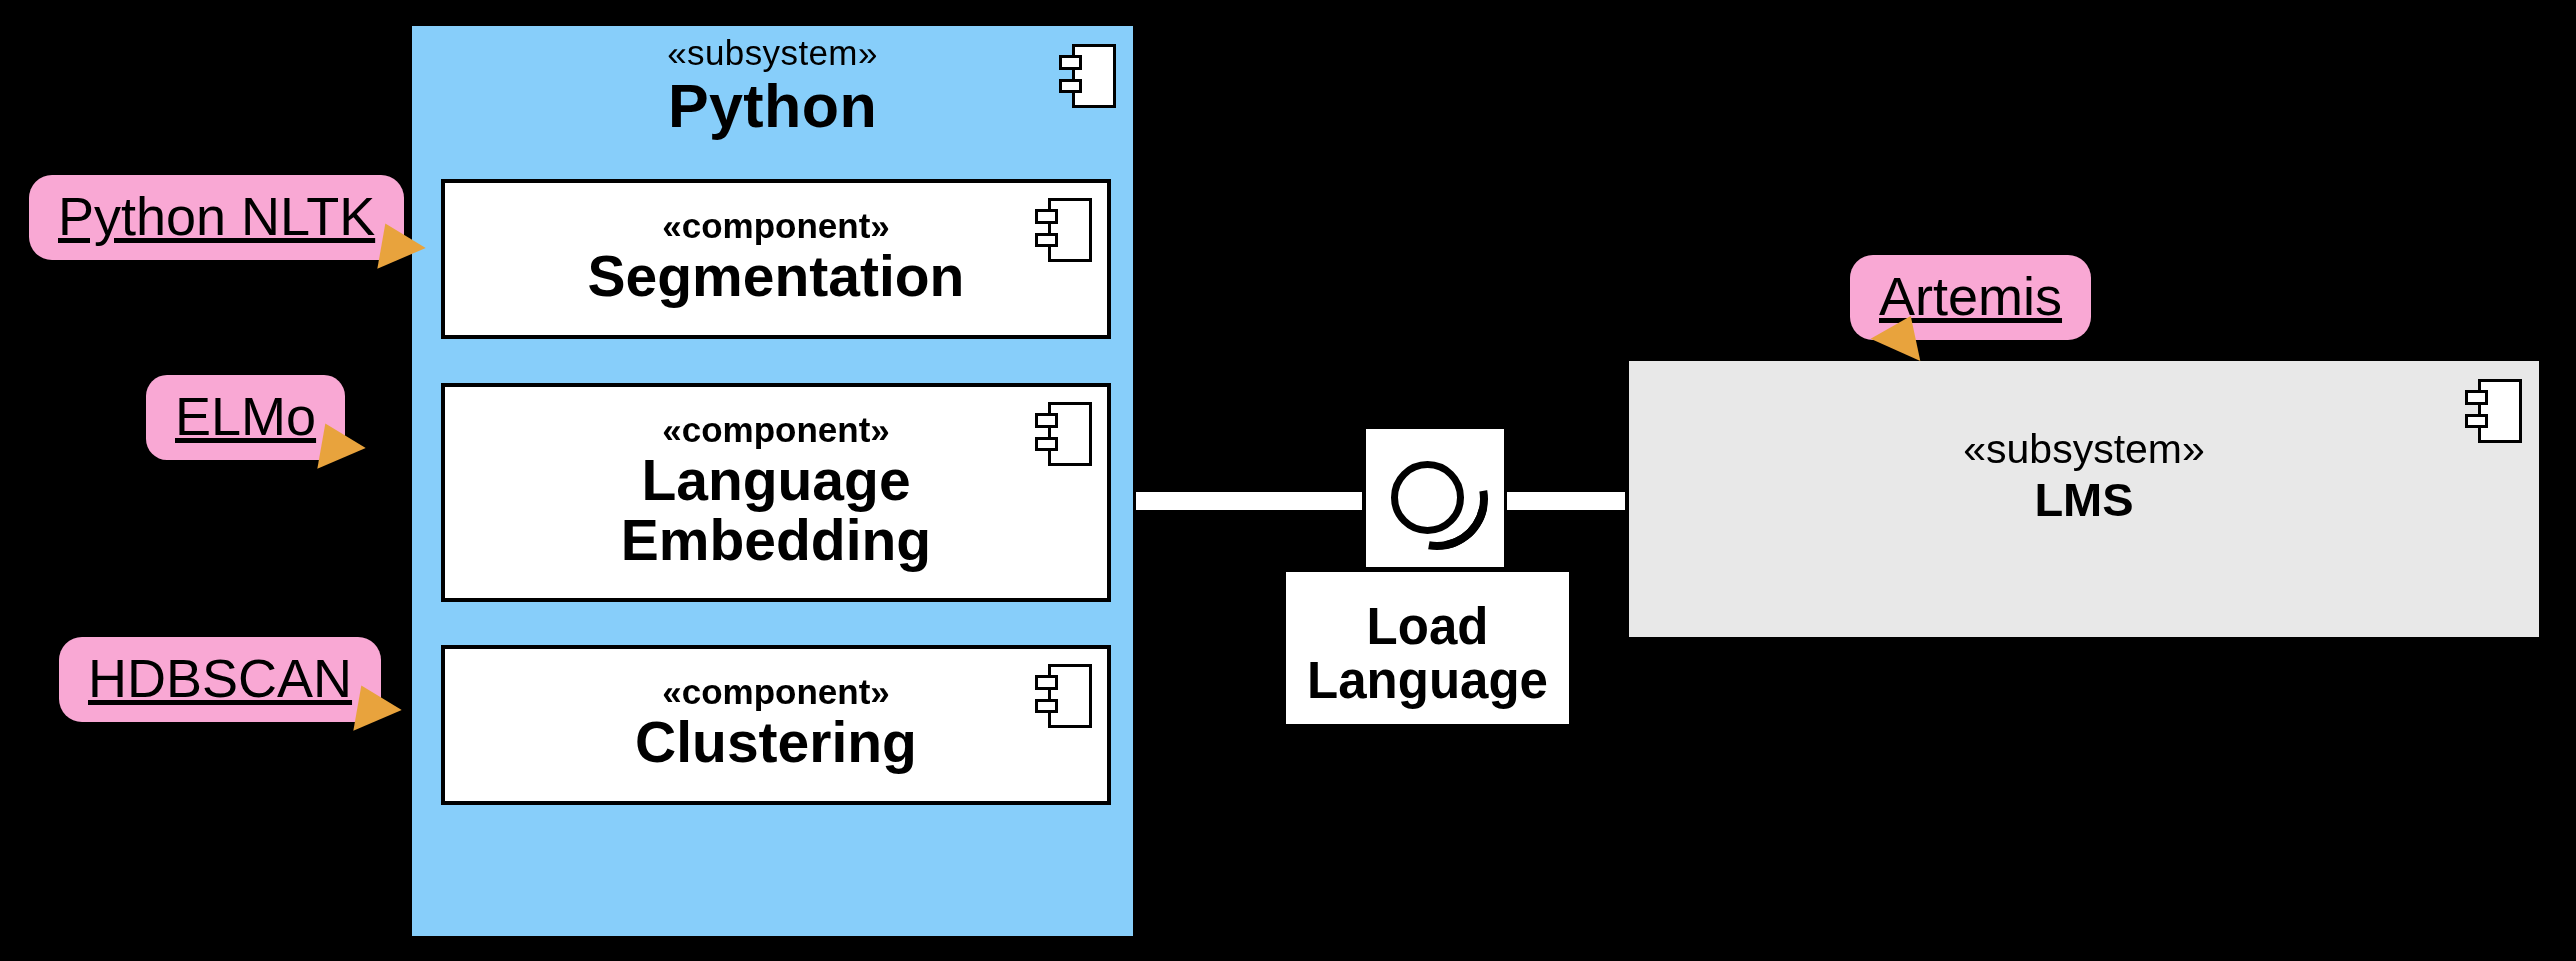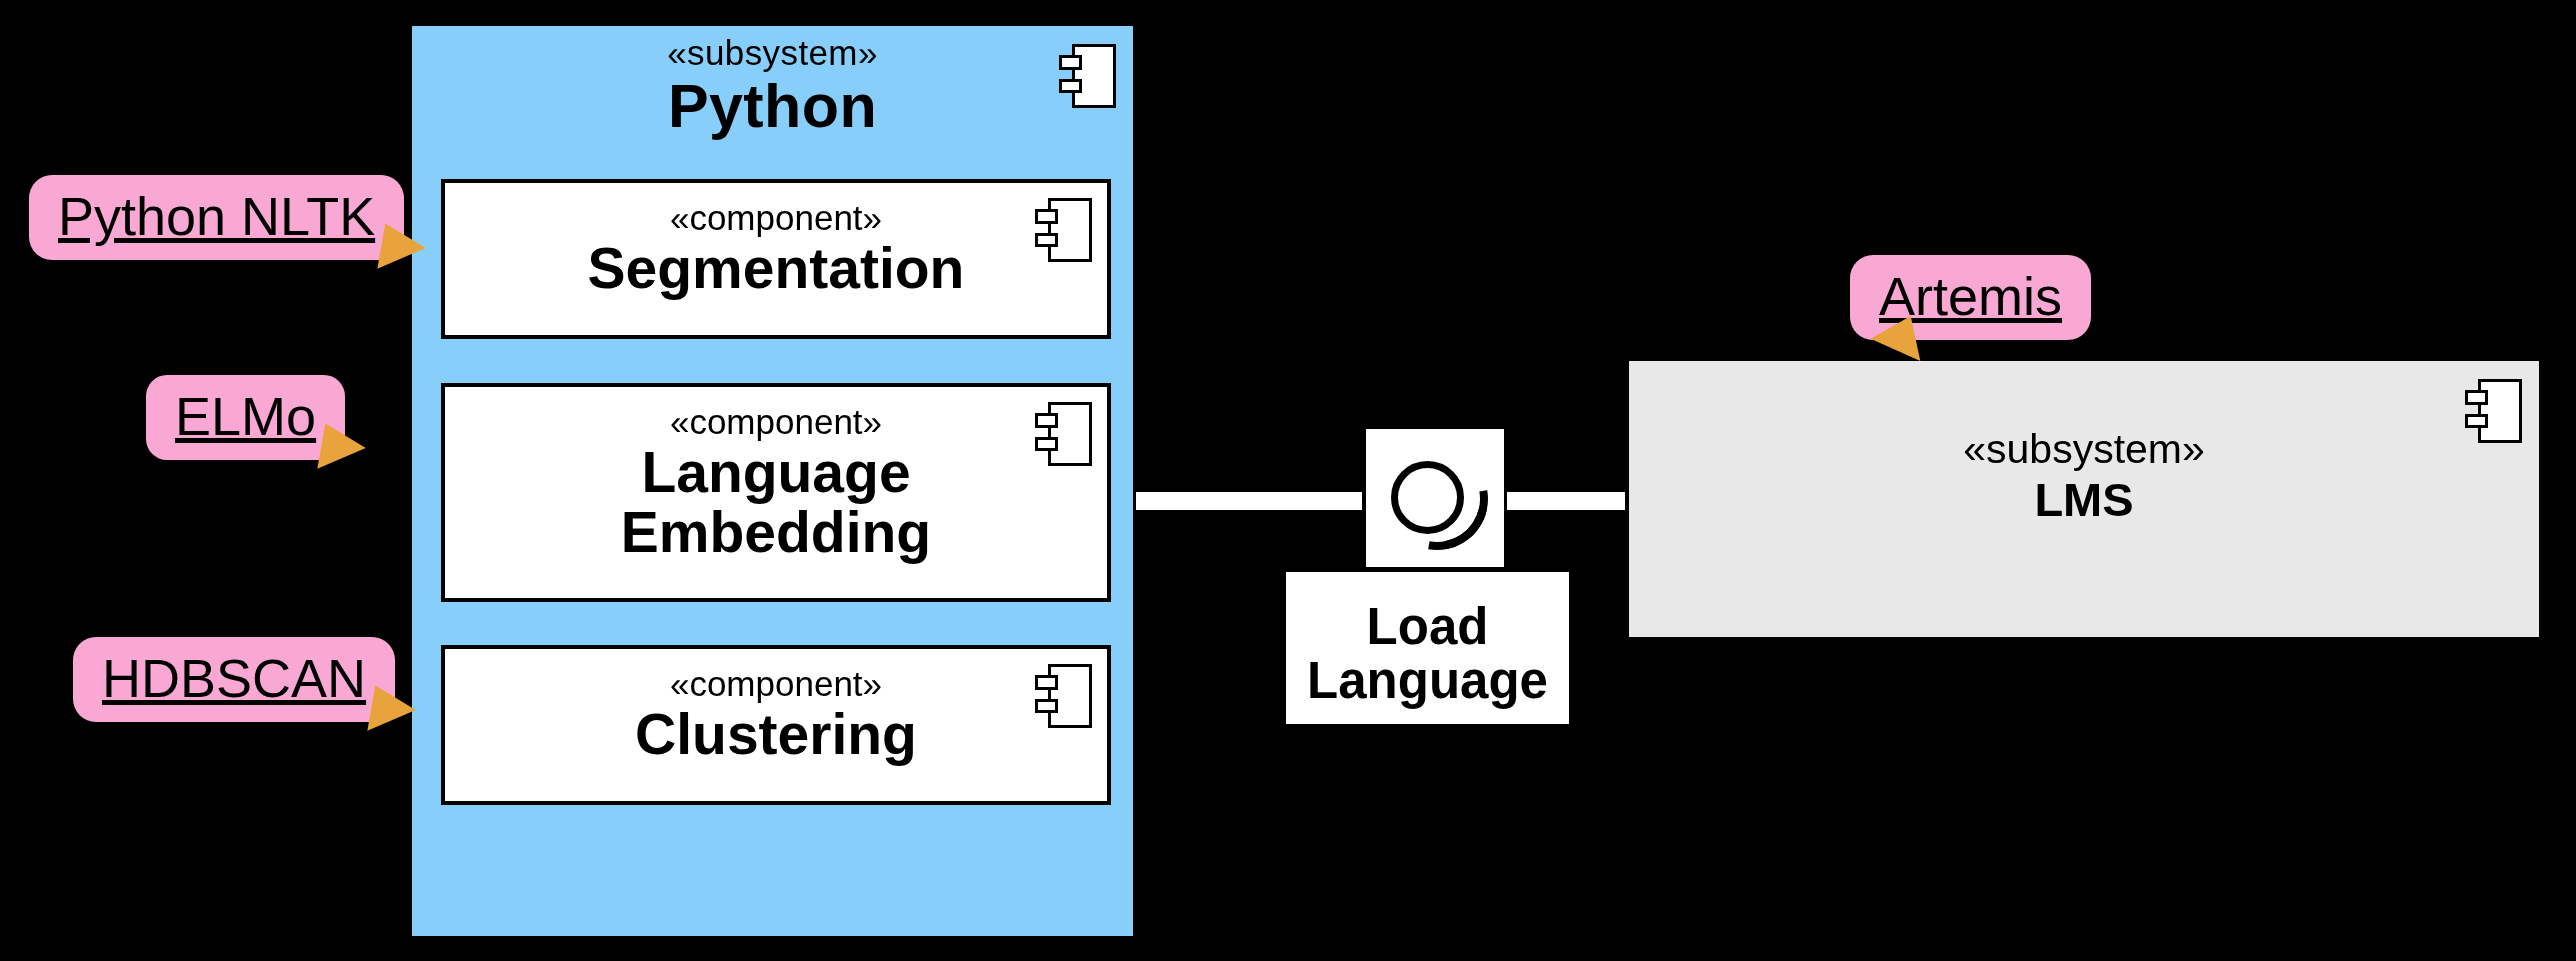--- a/index.html
+++ b/index.html
@@ -62,21 +62,21 @@
   .component {
     position: absolute;
     left: 29px;
     width: 670px;
     background: #fff;
     border: 4.4px solid #000;
     box-sizing: border-box;
     text-align: center;
     padding: 14.6px 14.6px 20.4px 14.6px;
   }
-  .component .stereotype { font-size: 35px; margin-top: 0; }
+  .component .stereotype { font-size: 35px; margin-top: 8px; font-weight: bold; }
   .component .comp-name {
     font-size: 57px;
     font-weight: 800;
     line-height: 1.05;
     margin-top: 1.5px;
   }
 
   
   .comp-icon {
     position: absolute;
@@ -304,21 +304,21 @@
   </div>
 
   <div class="callout" style="left:29px;  top:175px;">
     <span>Python NLTK</span>
     <div class="tail tail-right"></div>
   </div>
   <div class="callout" style="left:146px; top:375px;border-radius:21px;">
     <span>ELMo</span>
     <div class="tail tail-right"></div>
   </div>
-  <div class="callout" style="left:73px; top:637px;">
+  <div class="callout" style="left:59px; top:637px;">
     <span>HDBSCAN</span>
     <div class="tail tail-right"></div>
   </div>
   <div class="callout" style="left:1802px; top:255px;margin-left:48px;">
     <span>Artemis</span>
     <div class="tail tail-downleft"></div>
   </div>
 
 </div>
 

